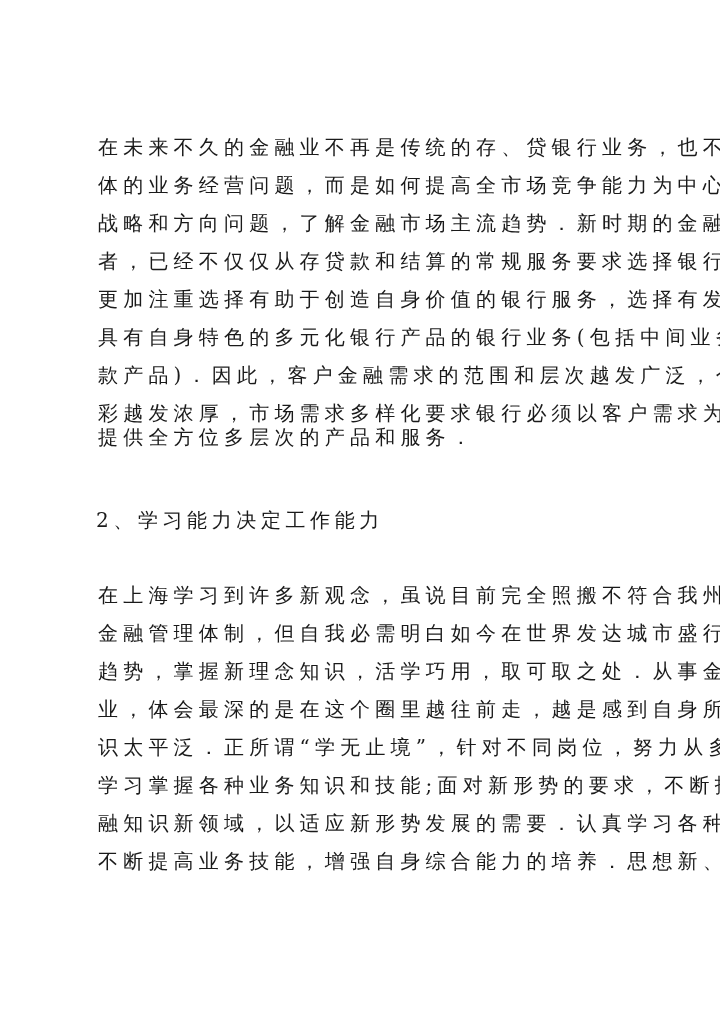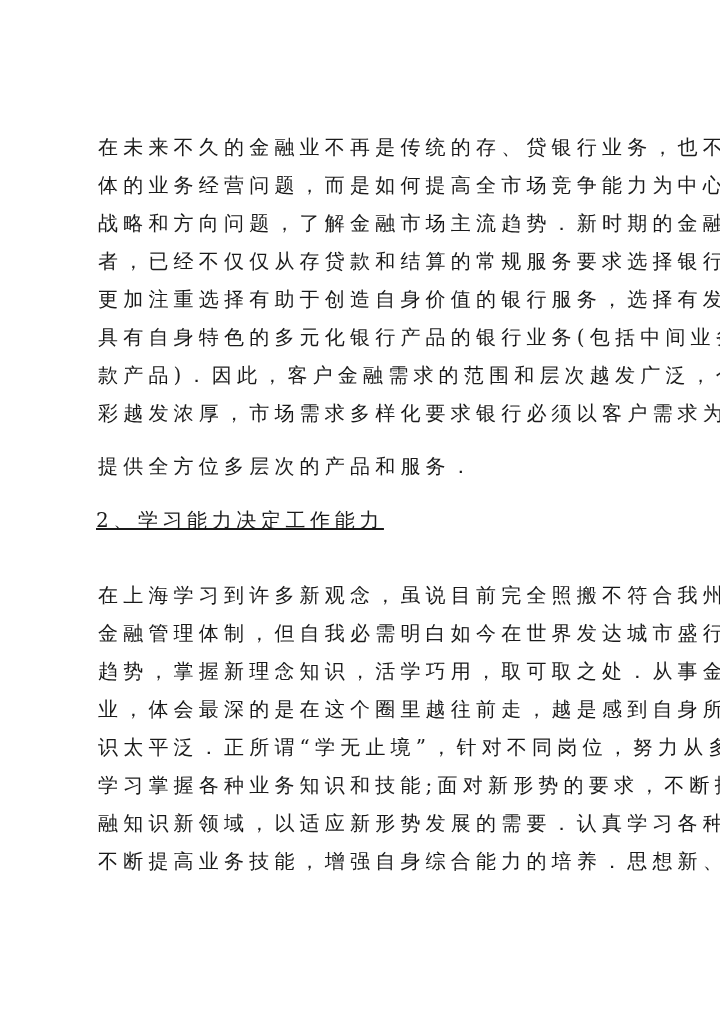--- a/index.html
+++ b/index.html
@@ -28,38 +28,37 @@
       width: 560px;
       height: 26px;
       font-size: 20px;
       line-height: 26px;
       letter-spacing: 5.2px;
       white-space: nowrap;
     }
     .heading {
       left: 96px;
       letter-spacing: 4.6px;
-      text-decoration: underline;
     }
   </style>
 </head>
 <body>
 
 <div class="page">
 
   <div>
     <div class="line" style="top:134px">在未来不久的金融业不再是传统的存、贷银行业务，也不再是具</div>
     <div class="line" style="top:172px">体的业务经营问题，而是如何提高全市场竞争能力为中心的发展</div>
     <div class="line" style="top:210px">战略和方向问题，了解金融市场主流趋势．新时期的金融消费</div>
     <div class="line" style="top:248px">者，已经不仅仅从存贷款和结算的常规服务要求选择银行，而是</div>
     <div class="line" style="top:286px">更加注重选择有助于创造自身价值的银行服务，选择有发展开拓</div>
     <div class="line" style="top:324px">具有自身特色的多元化银行产品的银行业务(包括中间业务、贷</div>
     <div class="line" style="top:362px">款产品)．因此，客户金融需求的范围和层次越发广泛，个性色</div>
     <div class="line" style="top:400px">彩越发浓厚，市场需求多样化要求银行必须以客户需求为导向，</div>
-    <div class="line" style="top:453px">提供全方位多层次的产品和服务．</div>
+    <div class="line" style="top:424px">提供全方位多层次的产品和服务．</div>
   </div>
 
   <div class="line heading" style="top:507px">2、学习能力决定工作能力</div>
 
   <div>
     <div class="line" style="top:582px">在上海学习到许多新观念，虽说目前完全照搬不符合我州现行的</div>
     <div class="line" style="top:620px">金融管理体制，但自我必需明白如今在世界发达城市盛行的金融</div>
     <div class="line" style="top:658px">趋势，掌握新理念知识，活学巧用，取可取之处．从事金融这行</div>
     <div class="line" style="top:696px">业，体会最深的是在这个圈里越往前走，越是感到自身所学的知</div>
     <div class="line" style="top:734px">识太平泛．正所谓“学无止境”，针对不同岗位，努力从多方面</div>

